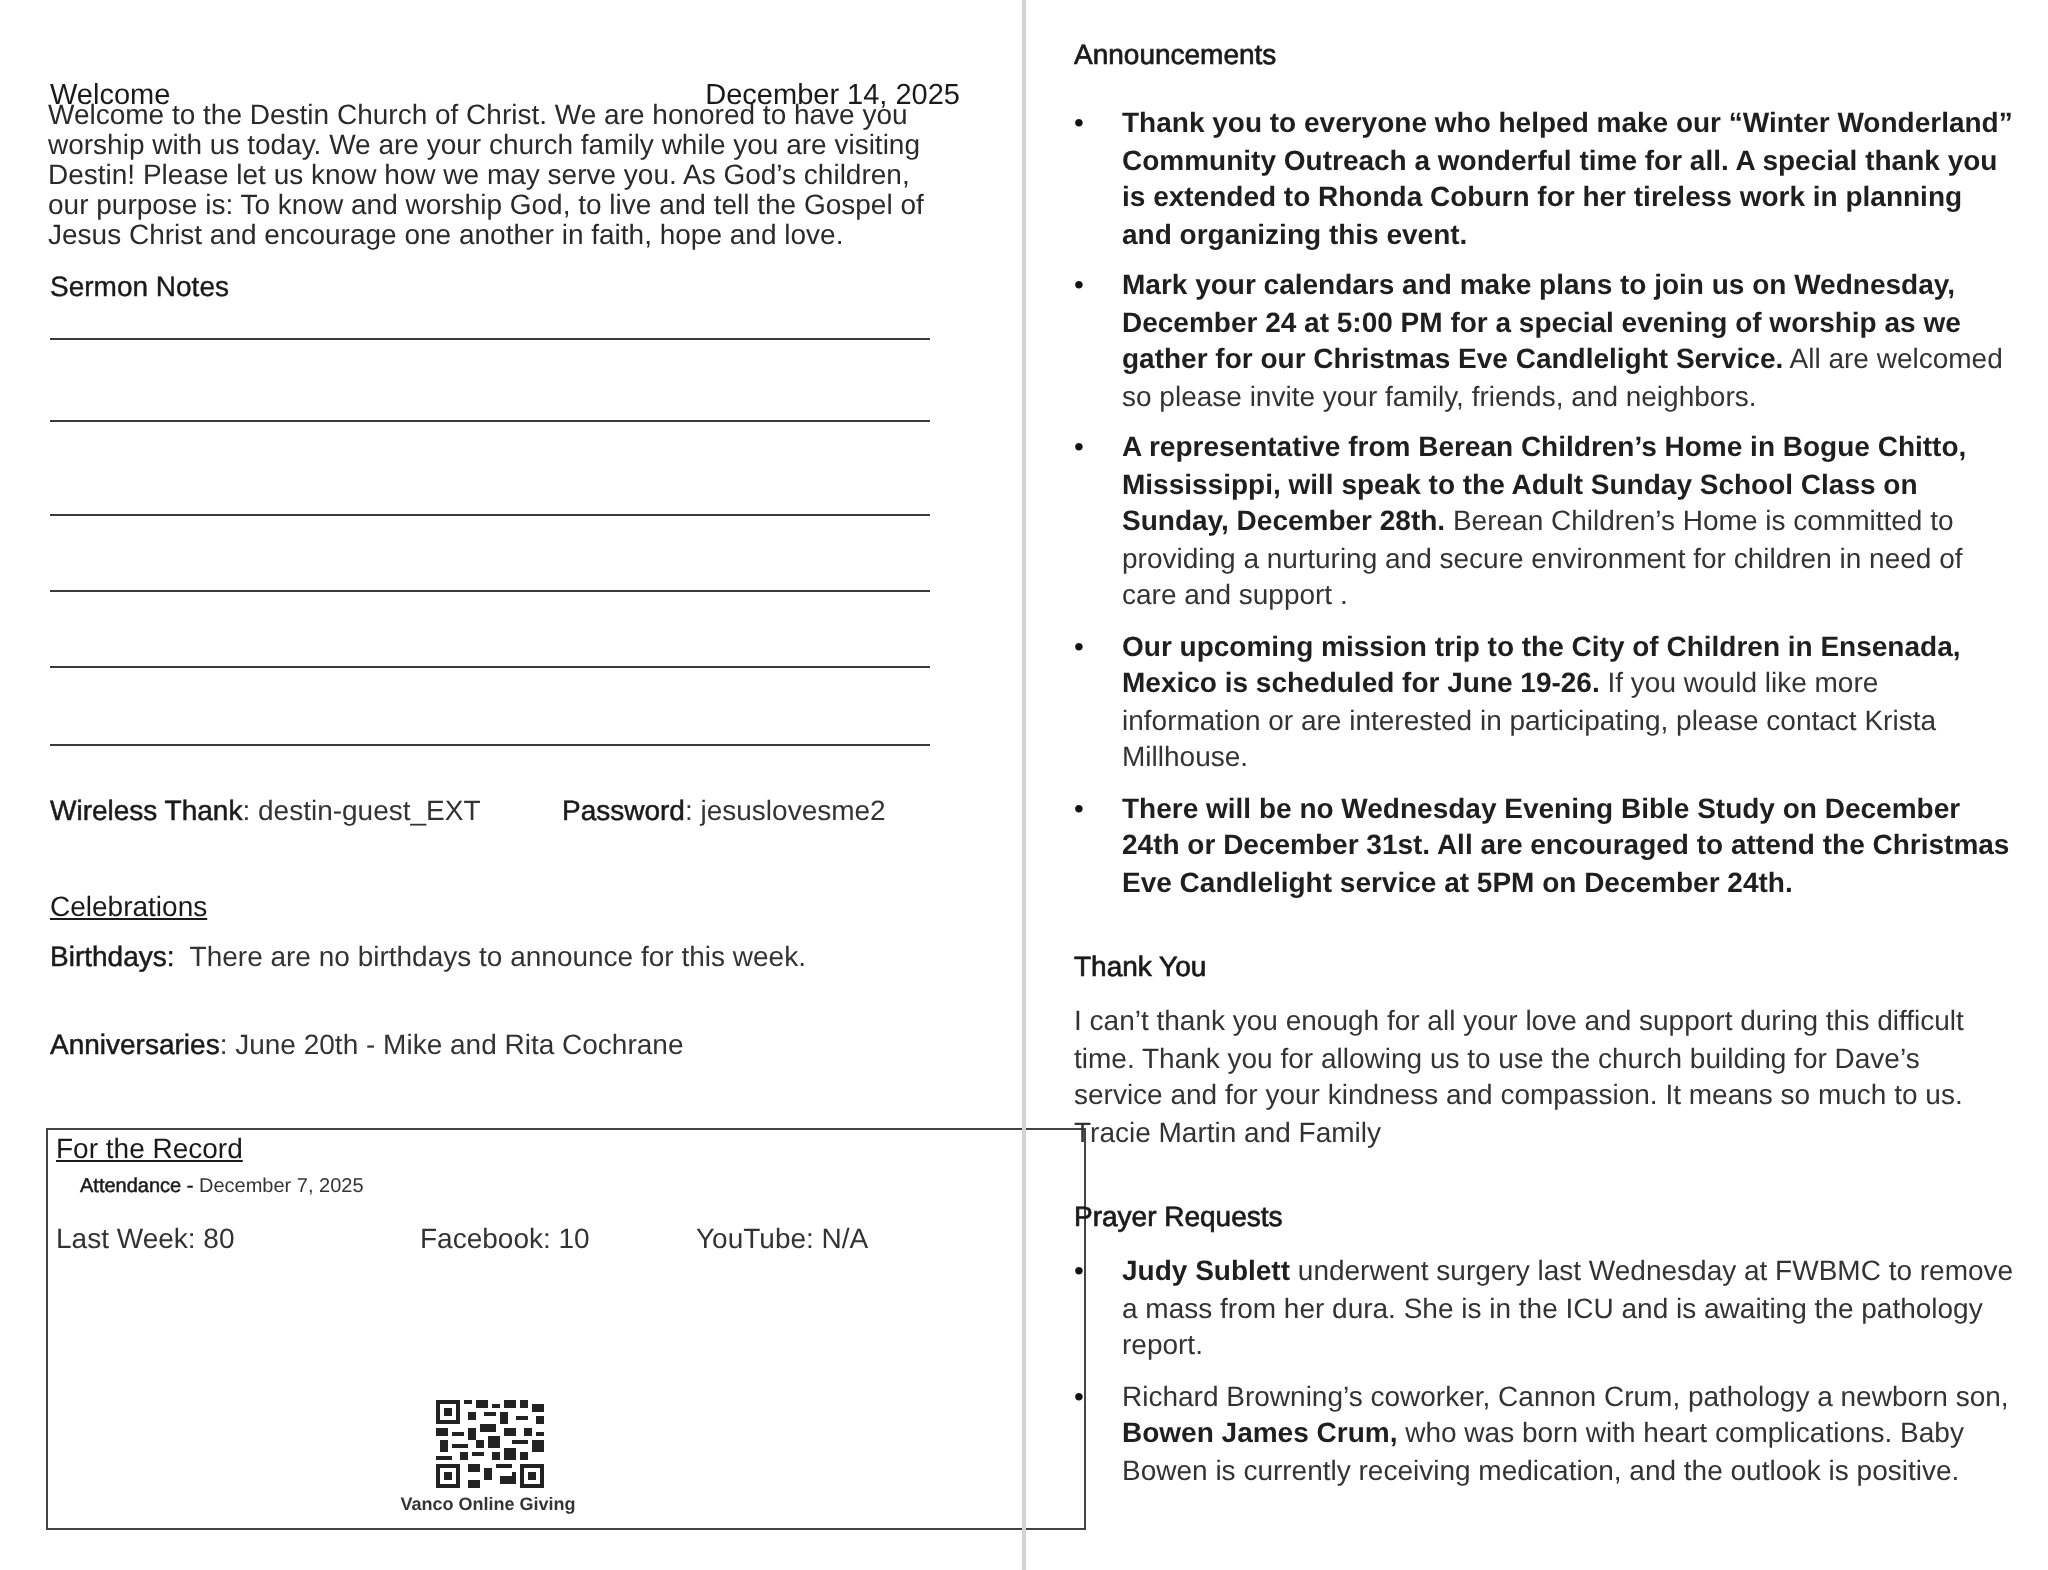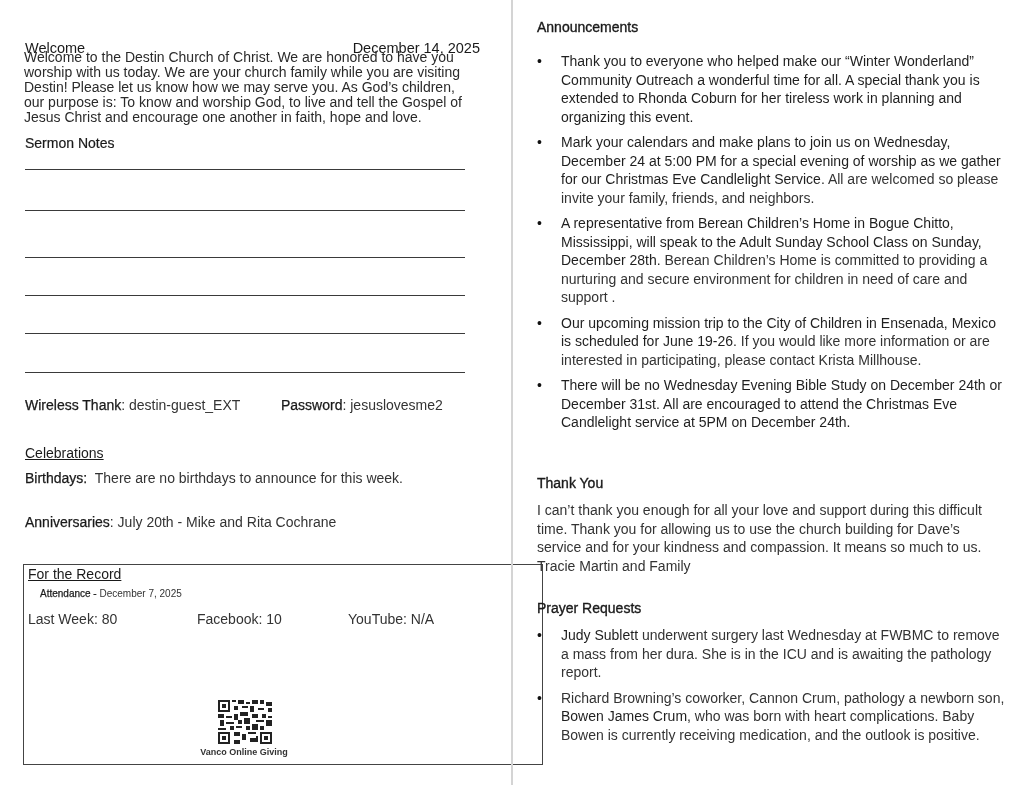--- a/index.html
+++ b/index.html
@@ -28,21 +28,21 @@
   .record-title { position: absolute; left: 4px; top: 1px; font-size: 14px; text-decoration: underline; color: #1a1a1a; }
   .attendance { position: absolute; left: 16px; top: 23px; font-size: 10px; color: #333; }
   .stat { position: absolute; top: 46px; font-size: 14px; color: #333; }
   .qr { position: absolute; left: 194px; top: 135px; width: 54px; height: 44px; }
   .qr-label { position: absolute; left: 150px; top: 182px; width: 140px; text-align: center; font-size: 9px; font-weight: bold; color: #333; }
 
   .sec-title { position: absolute; left: 24px; font-size: 14px; color: #1a1a1a; -webkit-text-stroke: 0.35px #1a1a1a; }
   ul.bul { position: absolute; left: 24px; width: 470px; margin: 0; padding: 0; list-style: none; }
   ul.bul li { position: relative; padding-left: 24px; font-size: 14px; line-height: 18.5px; margin-bottom: 7px; color: #333; }
   ul.bul li::before { content: "•"; position: absolute; left: 0; top: 0; color: #111; font-size: 14px; }
-  .bold { font-weight: normal; color: #1f1f1f; }
+  .bold { font-weight: bold; color: #1f1f1f; }
   .para { position: absolute; left: 24px; width: 470px; font-size: 14px; line-height: 18.5px; color: #333; }
 </style>
 </head>
 <body>
 
 <div class="page-left">
   <div class="hdr-row">
     <span>Welcome</span>
     <span>December 14, 2025</span>
   </div>
@@ -61,30 +61,30 @@
   </div>
   <div class="pw">
     <span class="lbl">Password</span><span>: jesuslovesme2</span>
   </div>
 
   <div class="celebrations">Celebrations</div>
   <div class="birthdays">
     <span class="lbl">Birthdays:</span><span style="white-space:pre">  There are no birthdays to announce for this week.</span>
   </div>
   <div class="anniv">
-    <span class="lbl">Anniversaries</span><span>: July 20th - Mike and Rita Cochrane</span>
+    <span class="lbl">Anniversaries</span><span>: June 20th - Mike and Rita Cochrane</span>
   </div>
 
   <div class="record-box">
     <div class="record-title">For the Record</div>
     <div class="attendance">
       <span class="lbl">Attendance - </span><span>December 7, 2025</span>
     </div>
     <div class="stat" style="left:4px">Last Week: 80</div>
-    <div class="stat" style="left:173px">Facebook: 10</div>
+    <div class="stat" style="left:186px">Facebook: 10</div>
     <div class="stat" style="left:324px">YouTube: N/A</div>
     <svg class="qr" viewBox="0 0 27 22" shape-rendering="crispEdges">
       <rect x="0" y="0" width="27" height="22" fill="#fff"></rect>
       <g fill="#222">
         <rect x="0" y="0" width="6" height="6"></rect>
           <rect x="1" y="1" width="4" height="4" fill="#fff"></rect>
           <rect x="2" y="2" width="2" height="2"></rect>
         <rect x="0" y="16" width="6" height="6"></rect>
           <rect x="1" y="17" width="4" height="4" fill="#fff"></rect>
           <rect x="2" y="18" width="2" height="2"></rect>

